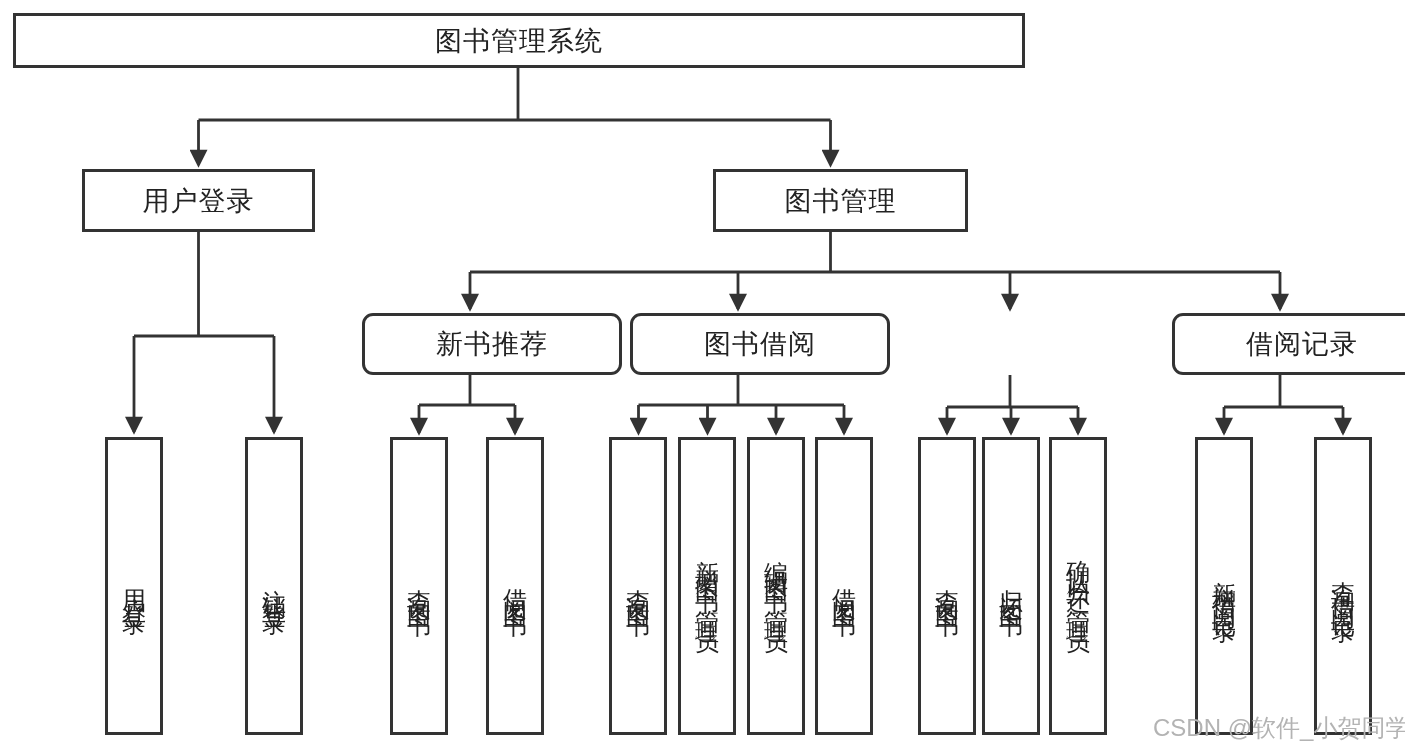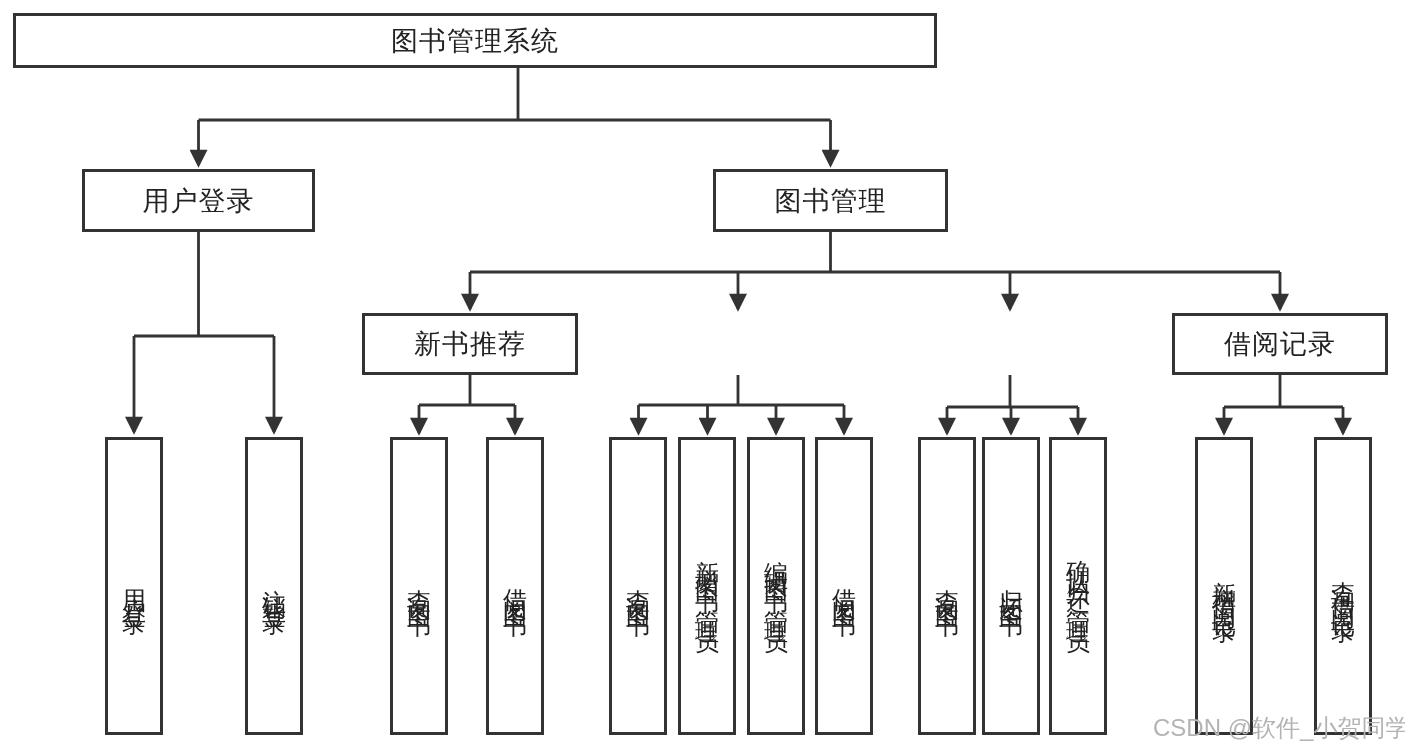--- a/index.html
+++ b/index.html
@@ -28,23 +28,23 @@
     align-items: center;
     justify-content: center;
     z-index: 1;
   }
   .hlabel {
     font-size: 27px;
     letter-spacing: 1px;
     color: #222222;
     white-space: nowrap;
   }
-  .root  { left: 13px;  top: 13px;  width: 924px; height: 55px; }
+  .root  { left: 13px;  top: 13px;  width: 1012px; height: 55px; }
   .lvl2  { top: 169px; height: 63px; }
-  .lvl3  { top: 313px; height: 62px; width: 216px; }
+  .lvl3  { top: 313px; height: 62px; width: 260px; border-radius: 11px; }
   .leaf  { top: 437px; height: 298px; width: 58px; }
   .vtext {
     writing-mode: vertical-rl;
     font-size: 24px;
     letter-spacing: 8px;
     color: #222222;
     line-height: 1;
   }
   .vtext.long { letter-spacing: 10px; }
   .watermark {
@@ -105,26 +105,29 @@
     </g>
   </svg>
 
   <div class="box root">
     <span class="hlabel">图书管理系统</span>
   </div>
 
   <div class="box lvl2" style="left:82px;width:233px;">
     <span class="hlabel">用户登录</span>
   </div>
-  <div class="box lvl2" style="left:713px;width:235px;">
+  <div class="box lvl2" style="left:713px;width:255px;">
     <span class="hlabel">图书管理</span>
   </div>
 
   <div class="box lvl3" style="left:362px;">
     <span class="hlabel">新书推荐</span>
+  </div>
+  <div class="box lvl3" style="left:630px;">
+    <span class="hlabel">图书借阅</span>
   </div>
   <div class="box lvl3" style="left:1172px;">
     <span class="hlabel">借阅记录</span>
   </div>
 
   <div class="box leaf" style="left:105px;">
     <span class="vtext">用户登录</span>
   </div>
   <div class="box leaf" style="left:245px;">
     <span class="vtext">注销登录</span>

